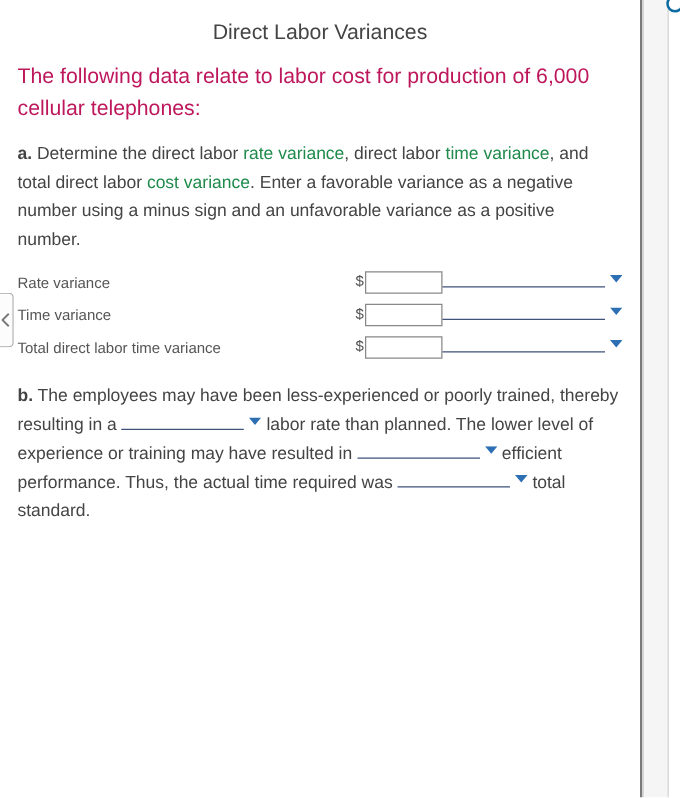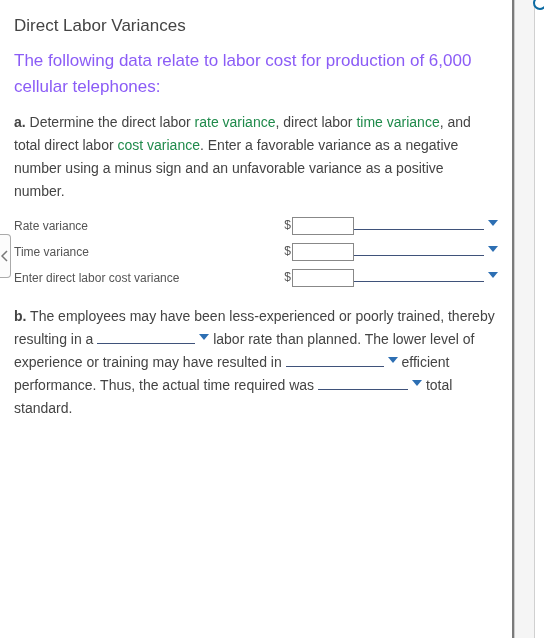--- a/index.html
+++ b/index.html
@@ -59,24 +59,25 @@
     background: #fcfcfc;
     display: flex;
     align-items: center;
     justify-content: center;
   }
   .nav-tab svg { display: block; }
   .title {
     font-size: 17px;
     color: #444;
     margin: 6px 0 12px 0;
+    text-align: center;
   }
   .intro {
     font-size: 17px;
-    color: #8b5cf6;
+    color: #be185d;
     line-height: 1.55;
     margin: 0 0 10px 0;
   }
   .data-table {
     font-size: 12px;
     color: #555;
     border-spacing: 0;
     margin-bottom: 12px;
   }
   .data-table td { padding: 3px 0; }
@@ -171,21 +172,21 @@
         <td><span class="blank-select wide">
                 <span class="line"></span>
                 <span class="tri">
                   <svg width="10" height="7">
                     <path d="M0 0 L10 0 L5 6 Z" fill="#2d6fb3"></path>
                   </svg>
                 </span>
               </span></td>
       </tr>
       <tr>
-        <td class="albl">Enter direct labor cost variance</td>
+        <td class="albl">Total direct labor time variance</td>
         <td class="amount-cell"><span class="dollar">$</span><input class="numbox" style=""></td>
         <td><span class="blank-select wide">
                 <span class="line"></span>
                 <span class="tri">
                   <svg width="10" height="7">
                     <path d="M0 0 L10 0 L5 6 Z" fill="#2d6fb3"></path>
                   </svg>
                 </span>
               </span></td>
       </tr>

